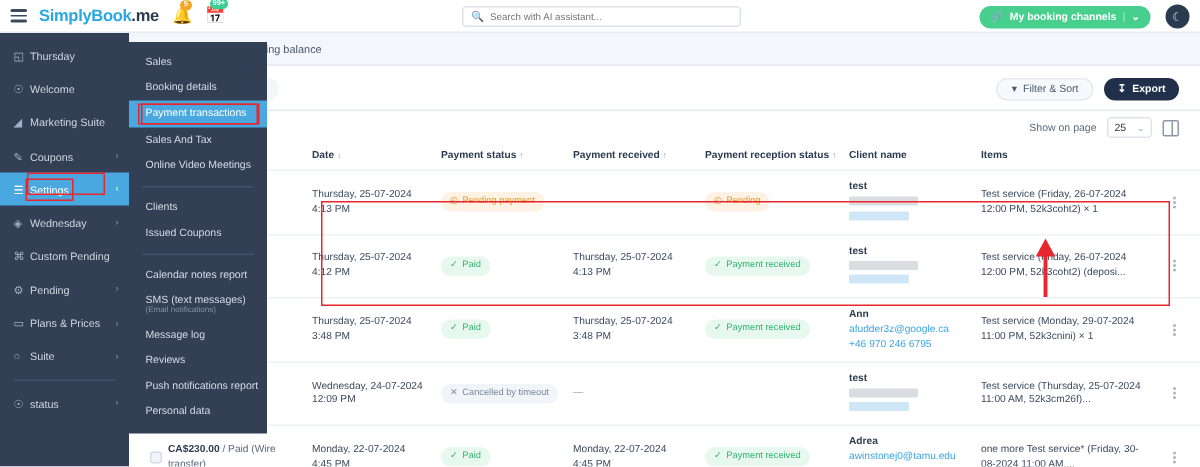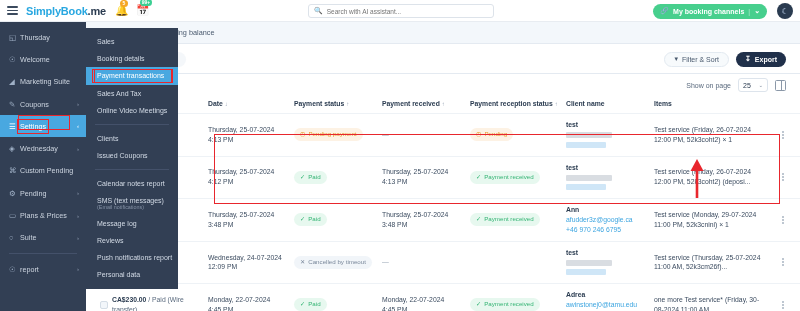--- a/index.html
+++ b/index.html
@@ -243,21 +243,21 @@
         </div>
         <div class="side-item">
           <span class="ic">○</span>
           <span class="lbl">Suite</span>
           <span class="arr">›</span>
         </div>
       </div>
     <div class="side-sep"></div>
     <div class="side-item">
       <span class="ic">☉</span>
-      <span class="lbl">report</span>
+      <span class="lbl">status</span>
       <span class="arr">›</span>
     </div>
   </div>
 
   <div class="flyout">
     <div id="fly-g1">
         <div class="fly-item">
           <span>Sales</span>
         </div>
         <div class="fly-item">

